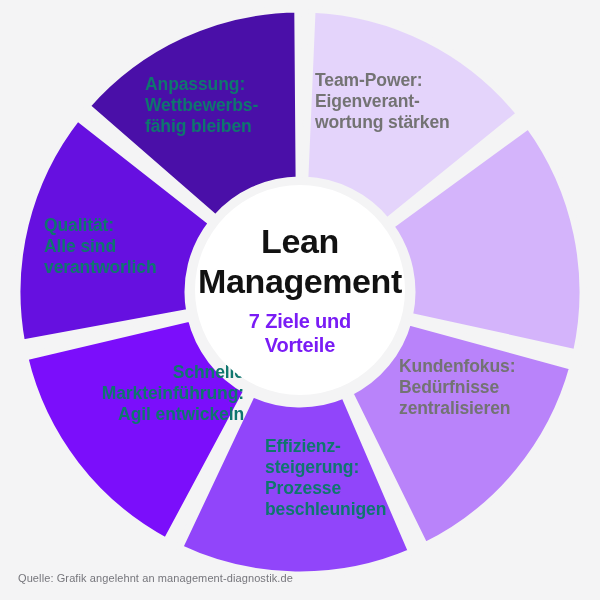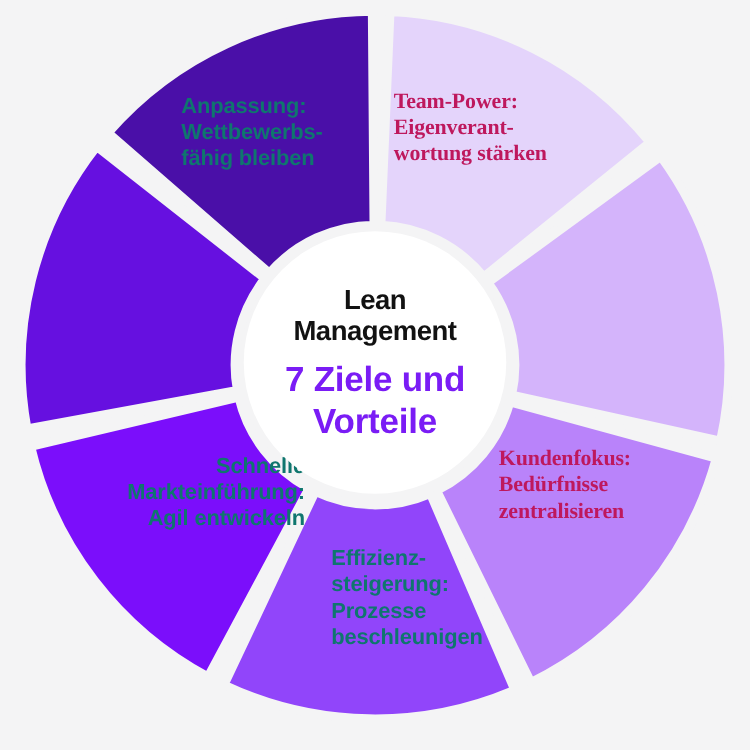--- a/index.html
+++ b/index.html
@@ -37,48 +37,48 @@
   }
   .seg-label {
     position: absolute;
     line-height: 1.2;
     font-size: 17.5px;
     font-weight: 700;
     letter-spacing: -0.1px;
     white-space: pre-line;
     pointer-events: none;
   }
-  .seg-label.dark { color: #be185d; font-family: Liberation Serif, serif; }
+  .seg-label.dark { color: #737373; }
   .seg-label.light { color: #0f766e; }
 
   .center-hub {
     position: absolute;
     left: 195px;
     top: 185px;
     width: 210px;
     height: 210px;
     border-radius: 50%;
     background: #ffffff;
     display: flex;
     flex-direction: column;
     align-items: center;
     justify-content: center;
     text-align: center;
   }
   .hub-title {
-    font-size: 22px;
+    font-size: 34px;
     font-weight: 700;
     color: #121212;
     line-height: 1.16;
     letter-spacing: -0.4px;
     white-space: pre-line;
   }
   .hub-subtitle {
     margin-top: 9px;
-    font-size: 28px;
+    font-size: 20px;
     font-weight: 700;
     color: #7A1CF5;
     line-height: 1.18;
     letter-spacing: -0.2px;
     white-space: pre-line;
   }
   .source-note {
     position: absolute;
     left: 18px;
     bottom: 16px;
@@ -110,24 +110,28 @@
   <div class="seg-label dark" style="left:399px; top:356px; width:165px;">Kundenfokus:
 Bedürfnisse
 zentralisieren</div>
   <div class="seg-label light" style="left:246px; top:436px; width:160px;margin-left:19px;">Effizienz-
 steigerung:
 Prozesse
 beschleunigen</div>
   <div class="seg-label light" style="left:69px;  top:362px; width:175px;text-align:right;">Schnelle
 Markteinführung:
 Agil entwickeln</div>
+  <div class="seg-label light" style="left:44px;  top:215px; width:155px;">Qualität:
+Alle sind
+verantworlich</div>
   <div class="seg-label light" style="left:145px; top:74px;  width:165px;">Anpassung:
 Wettbewerbs-
 fähig bleiben</div>
 
   <div class="center-hub">
     <div class="hub-title">Lean
 Management</div>
     <div class="hub-subtitle">7 Ziele und
 Vorteile</div>
   </div>
 
+  <div class="source-note">Quelle: Grafik angelehnt an management-diagnostik.de</div>
 </div>
 
 </body></html>

